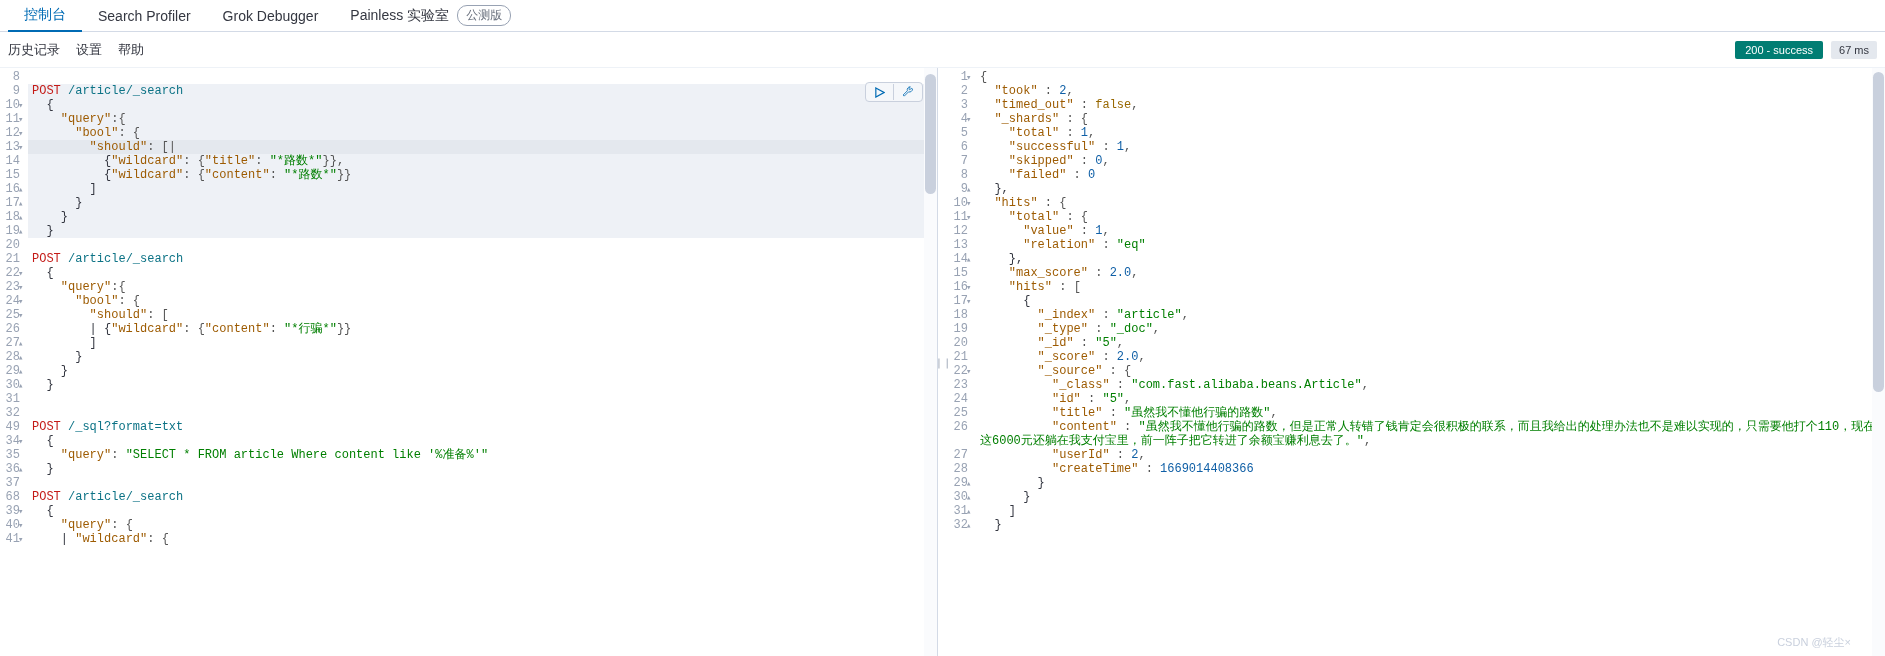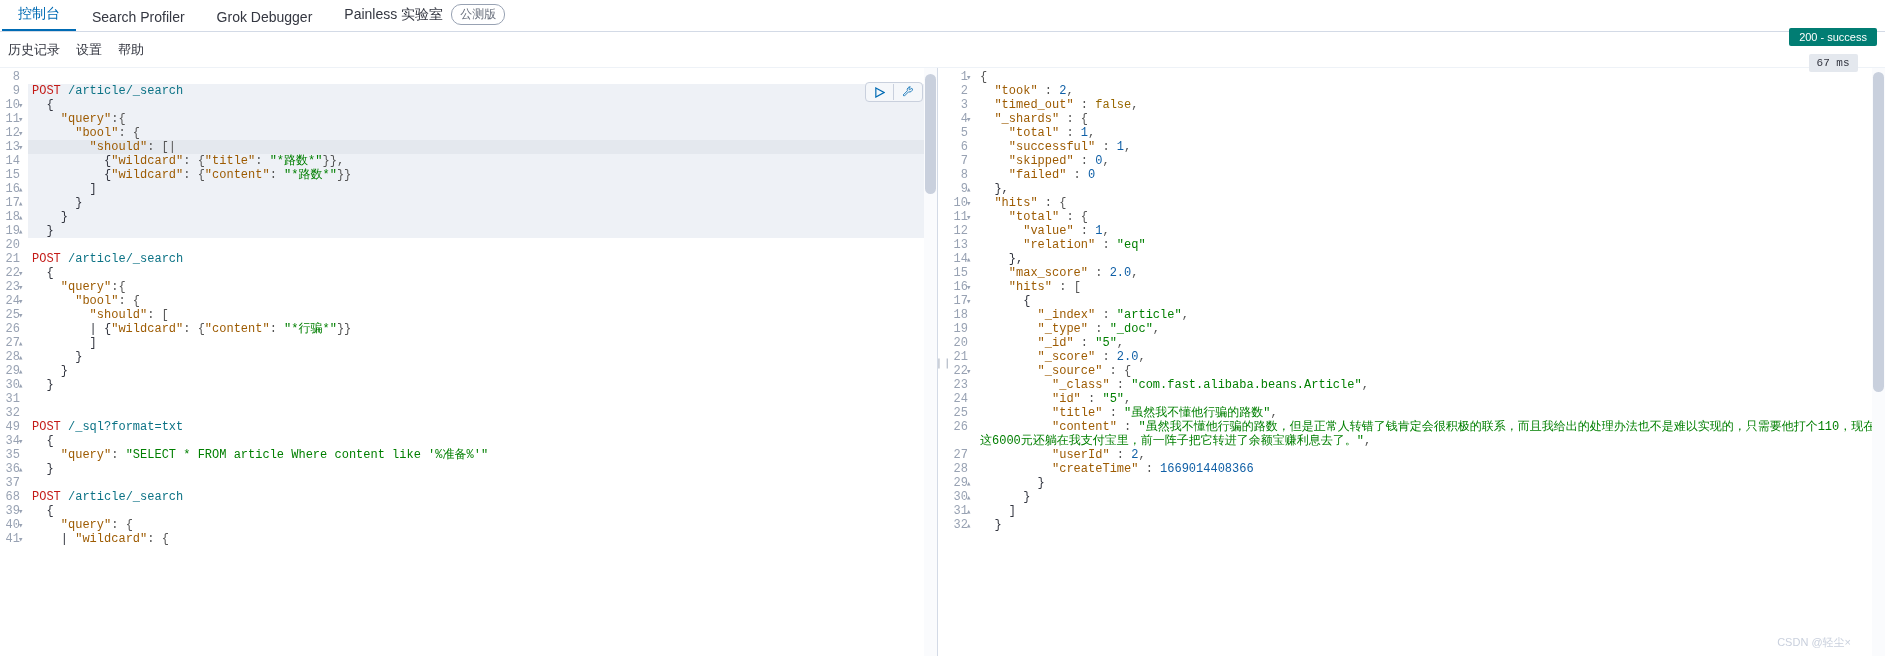--- a/index.html
+++ b/index.html
@@ -7,24 +7,24 @@
   font-family: -apple-system, BlinkMacSystemFont, "Segoe UI", Helvetica, Arial, sans-serif;
   font-size: 14px;
   color: #343741;
   background: #fff;
   height: 656px;
   width: 1885px;
   overflow: hidden;
 }
 .tabs {
   display: flex;
-  align-items: flex-end;
+  align-items: center;
   height: 32px;
   border-bottom: 1px solid #d3dae6;
-  padding-left: 2px;
+  padding-left: 8px;
 }
 .tab {
   padding: 6px 16px;
   cursor: pointer;
   color: #343741;
   font-size: 14px;
   display: flex;
   align-items: center;
   gap: 8px;
 }
@@ -46,35 +46,34 @@
   padding: 0 8px;
   border-bottom: 1px solid #eef2f7;
   justify-content: space-between;
 }
 .toolbar-left {
   display: flex;
   gap: 16px;
   font-size: 13px;
 }
 .toolbar-left span { cursor: pointer; color: #343741; }
-.toolbar-right { display: flex; gap: 8px; align-items: center; flex-direction: column; }
+.toolbar-right { display: flex; gap: 8px; align-items: center; }
 .badge-status {
   background: #017D73;
   color: #fff;
   padding: 3px 10px;
   font-size: 11px;
   border-radius: 2px;
 }
 .badge-time {
   background: #E4E8EE;
   color: #343741;
   padding: 3px 8px;
   font-size: 11px;
   border-radius: 2px;
-  font-family: Liberation Mono, monospace;
 }
 .panes {
   display: flex;
   height: calc(100% - 68px);
   position: relative;
 }
 .pane {
   flex: 1;
   position: relative;
   overflow: hidden;

